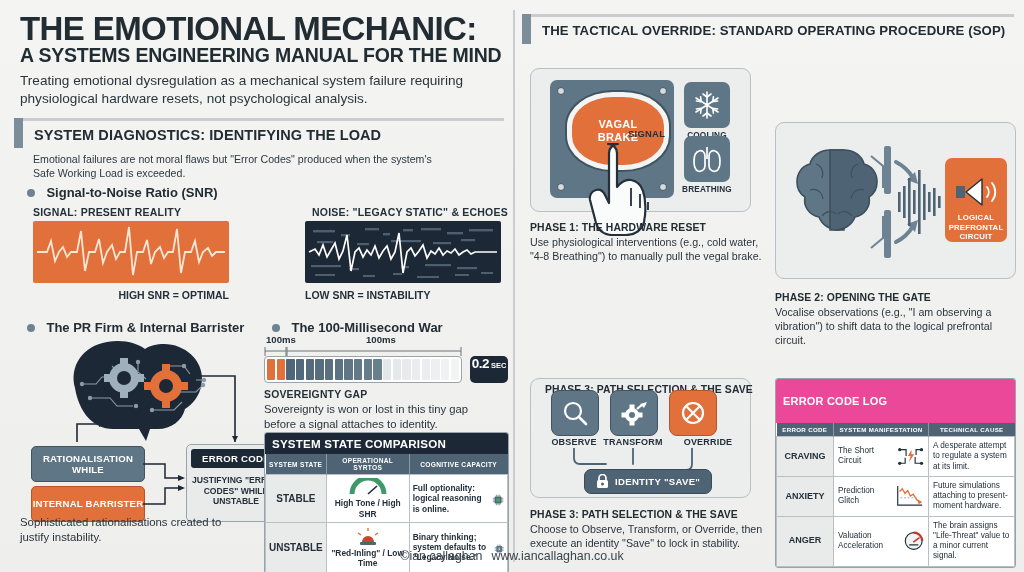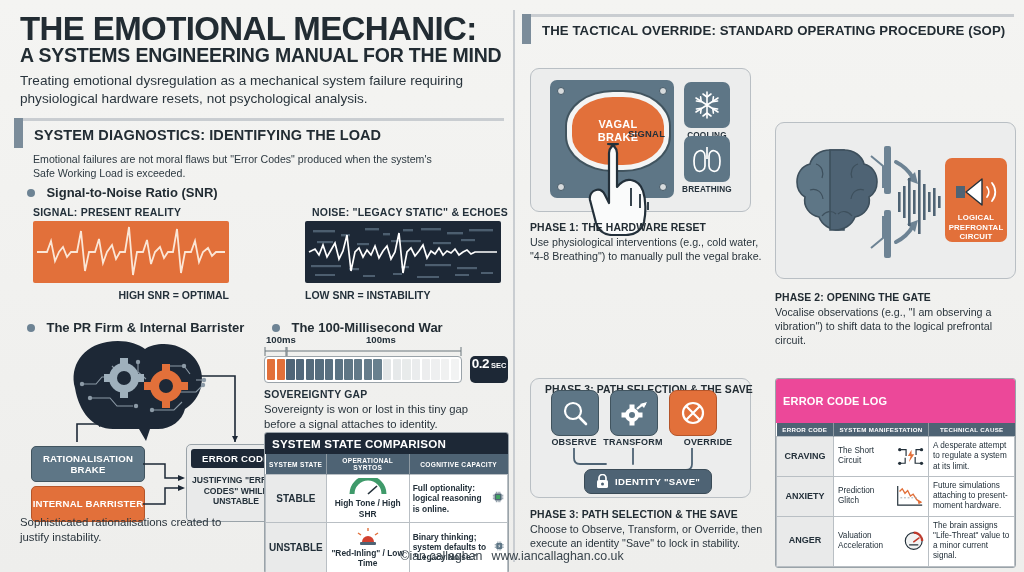--- a/index.html
+++ b/index.html
@@ -67,21 +67,21 @@
   
   #sstab{position:absolute;left:264px;top:432px;width:243px;border:1px solid #9aa3a9;border-radius:3px;overflow:hidden;background:#fff;}
   #sstab .ttl{background:#1d2836;color:#fff;font-size:11.6px;font-weight:bold;padding:4px 7px;letter-spacing:.2px;}
   #sstab table{border-collapse:collapse;width:100%;}
   #sstab th{background:#4e6374;color:#fff;font-size:6.6px;font-weight:bold;letter-spacing:.3px;padding:3px 2px;border-right:1px solid #8d99a2;}
   #sstab th:last-child{border-right:none;}
   #sstab td{border:1px solid #b9bfc4;font-size:8.4px;vertical-align:middle;padding:3px;}
   #sstab td.state{background:#e9eaea;font-weight:bold;font-size:10px;text-align:center;width:50px;}
   #sstab td.sym{text-align:center;font-weight:bold;line-height:1.22;width:76px;}
   #sstab td.cog{font-weight:bold;line-height:1.22;}
-  .cogwrap{display:flex;align-items:flex-start;gap:4px;}
+  .cogwrap{display:flex;align-items:flex-end;gap:4px;}
 
   
   #sec2{position:absolute;left:522px;top:14px;width:492px;height:34px;}
   #sec2 .rule{width:492px;}
   #sec2 h2{position:absolute;left:20px;top:9px;font-size:13.2px;}
 
   .panel{position:absolute;background:#eceded;border:1px solid #b9bfc4;border-radius:9px;}
   #p1{left:530px;top:68px;width:219px;height:142px;}
   #p2{left:775px;top:122px;width:239px;height:155px;}
   #p3{left:530px;top:378px;width:219px;height:118px;}
@@ -255,21 +255,21 @@
       <g stroke="#1d2836" stroke-width="1.6" fill="none">
         <path d="M57 106v-18h28"></path>
       </g>
       <polygon points="85,88 79,85 79,91" fill="#1d2836"></polygon>
       <g stroke="#1d2836" stroke-width="1.6" fill="none">
         <path d="M181 40h34v66"></path>
       </g>
       <polygon points="215,106 212,100 218,100" fill="#1d2836"></polygon>
     </svg>
 
-    <div id="rationbox" class="boxlbl">RATIONALISATION BRAKE</div>
+    <div id="rationbox" class="boxlbl">RATIONALISATION WHILE</div>
     <div id="barrbox" class="boxlbl">INTERNAL BARRISTER</div>
 
     <svg style="position:absolute;left:120px;top:106px" width="50" height="80" viewBox="0 0 50 80">
       <g stroke="#1d2836" stroke-width="1.5" fill="none">
         <path d="M3 22h22v14h16"></path>
           <path d="M3 62h22V46h16"></path>
       </g>
       <polygon points="45,36 38,33 38,39" fill="#1d2836"></polygon>
       <polygon points="45,46 38,43 38,49" fill="#1d2836"></polygon>
     </svg>

